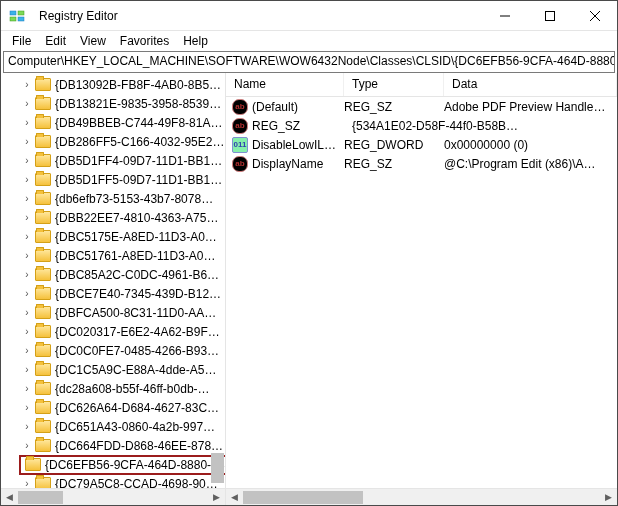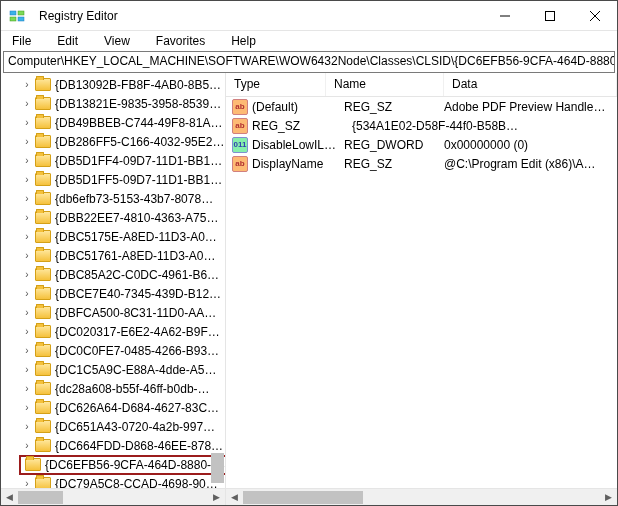--- a/index.html
+++ b/index.html
@@ -34,21 +34,21 @@
     width: 45px; height: 29px;
     display: flex; align-items: center; justify-content: center;
     font-size: 10px;
   }
   
   .menubar {
     height: 20px;
     display: flex;
     align-items: center;
     padding: 0 4px;
-    gap: 12px;
+    gap: 0;
   }
   .menu-item {
     padding: 2px 7px;
     font-size: 12px;
   }
   
   .addressbar {
     height: 22px;
     border: 1px solid #7a7a7a;
     margin: 0 2px;
@@ -148,21 +148,21 @@
   }
   .list-row .val-icon {
     width: 16px; height: 16px;
     margin: 0 4px 0 6px;
     display: flex; align-items: center; justify-content: center;
     font-size: 8px;
     font-weight: bold;
     border: 1px solid;
     border-radius: 2px;
   }
-  .val-icon.sz { background: #fdba74; border-color: #d08080; color: #b03030; }
+  .val-icon.sz { background: #000000; border-color: #d08080; color: #b03030; border-radius: 7px; }
   .val-icon.dw { background: #86efac; border-color: #8090d0; color: #3040b0; }
   .list-row .c-name { width: 92px; padding-right: 0; overflow: hidden; white-space: nowrap; text-overflow: ellipsis; }
   .list-row .c-type { width: 100px; }
   .list-row .c-data { flex: 1; overflow: hidden; white-space: nowrap; }
   .col-name { width: 118px; }
   .col-type { width: 100px; }
   .col-data { flex: 1; }
   
   .hscroll {
     height: 17px;
@@ -322,21 +322,21 @@
           <span class="label">{dc28a608-b55f-46ff-b0db-…</span>
         </div>
         <div class="tree-row">
           <span class="chev">›</span>
           <span class="folder"></span>
           <span class="label">{DC626A64-D684-4627-83C…</span>
         </div>
         <div class="tree-row">
           <span class="chev">›</span>
           <span class="folder"></span>
-          <span class="label">{DC651A43-0720-4a2b-997…</span>
+          <span class="label">{DC651A43-0860-4a2b-997…</span>
         </div>
         <div class="tree-row">
           <span class="chev">›</span>
           <span class="folder"></span>
           <span class="label">{DC664FDD-D868-46EE-878…</span>
         </div>
         <div class="tree-row highlighted" style="padding-left: 20px;">
           <span class="chev"></span>
           <span class="label-box">
             <span class="folder"></span>
@@ -354,22 +354,22 @@
       <div class="arrow">◀</div>
       <div class="track">
           <div class="thumb" style="left:0;width:45px;"></div>
         </div>
       <div class="arrow">▶</div>
     </div>
   </div>
 
   <div class="list-wrap">
     <div class="list-header">
+      <div class="col col-name">Name</div>
       <div class="col col-type">Type</div>
-      <div class="col col-name">Name</div>
       <div class="col col-data">Data</div>
     </div>
     <div class="list-body" id="list-body">
         <div class="list-row">
           <span class="val-icon sz">ab</span>
           <span class="c-name">(Default)</span>
           <span class="c-type">REG_SZ</span>
           <span class="c-data">Adobe PDF Preview Handle…</span>
         </div>
         <div class="list-row">

